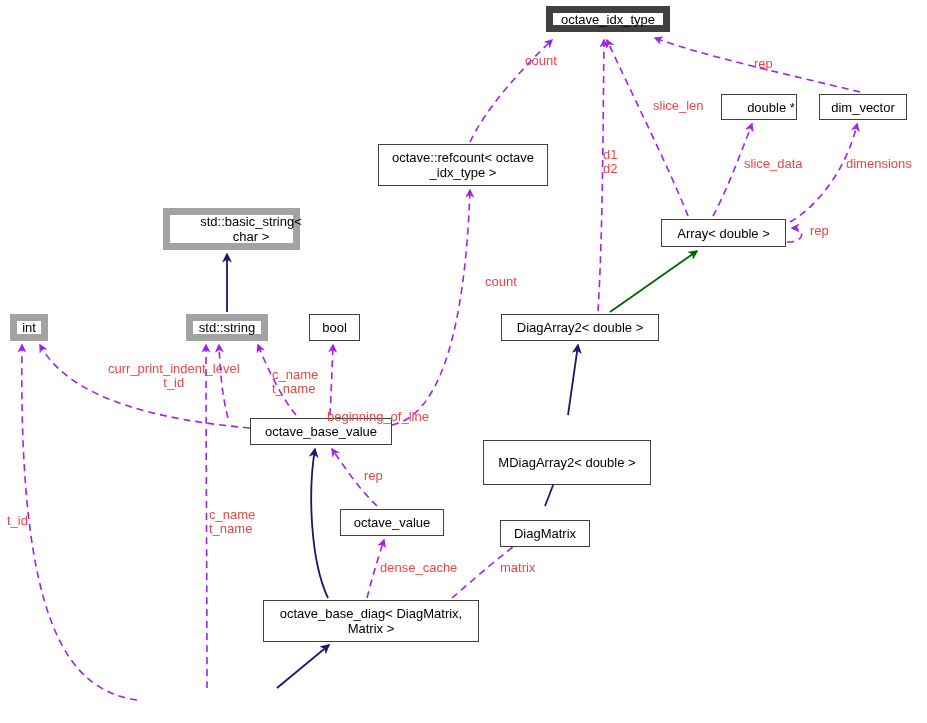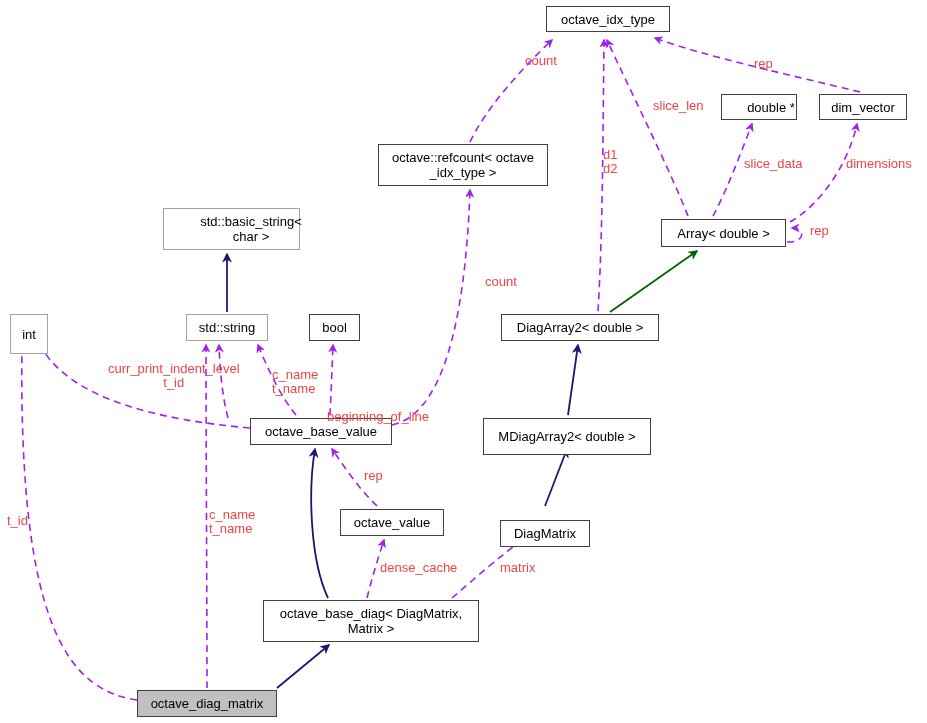--- a/index.html
+++ b/index.html
@@ -32,21 +32,21 @@
     text-align: center;
     background: #ffffff;
     border: 1px solid #404040;
     font-size: 13px;
     line-height: 15px;
     color: #000000;
     white-space: pre;
     letter-spacing: 0px;
   }
   .node.ext {
-    border: 1px solid #a3a3a3;
+    border: 7px solid #a3a3a3;
   }
   .node.highlight {
     background: #c0c0c0;
     border: 1px solid #404040;
   }
   .edge-label {
     position: absolute;
     font-size: 13px;
     line-height: 14px;
     color: #ef4444;
@@ -142,60 +142,57 @@
 
   <div class="node ext" style="left:163px;top:208px;width:137px;height:42px;padding-left:39px;">
     <span>std::basic_string&lt;
 char &gt;</span>
   </div>
 
   <div class="node" style="left:661px;top:219px;width:125px;height:28px;">
     <span>Array&lt; double &gt;</span>
   </div>
 
-  <div class="node ext" style="left:10px;top:314px;width:38px;height:40px;">
+  <div class="node ext" style="left:10px;top:314px;width:38px;height:27px;">
     <span>int</span>
   </div>
 
   <div class="node ext" style="left:186px;top:314px;width:82px;height:27px;">
     <span>std::string</span>
   </div>
 
   <div class="node" style="left:309px;top:314px;width:51px;height:27px;">
     <span>bool</span>
   </div>
 
   <div class="node" style="left:501px;top:314px;width:158px;height:27px;">
     <span>DiagArray2&lt; double &gt;</span>
   </div>
 
   <div class="node" style="left:250px;top:418px;width:142px;height:27px;">
     <span>octave_base_value</span>
   </div>
 
-  <div class="node" style="left:483px;top:418px;width:168px;height:37px;">
+  <div class="node" style="left:483px;top:440px;width:168px;height:45px;">
     <span>MDiagArray2&lt; double &gt;</span>
   </div>
 
   <div class="node" style="left:340px;top:509px;width:104px;height:27px;">
     <span>octave_value</span>
   </div>
 
   <div class="node" style="left:500px;top:520px;width:90px;height:27px;">
     <span>DiagMatrix</span>
   </div>
 
   <div class="node" style="left:263px;top:600px;width:216px;height:42px;">
     <span>octave_base_diag&lt; DiagMatrix,
 Matrix &gt;</span>
   </div>
 
-  <div class="node highlight" style="left:137px;top:690px;width:140px;height:27px;">
-    <span>octave_diag_matrix</span>
-  </div>
 
   <div class="edge-label" style="left:525px;top:54px;">count</div>
 
   <div class="edge-label" style="left:754px;top:57px;">rep</div>
 
   <div class="edge-label" style="left:653px;top:99px;">slice_len</div>
 
   <div class="edge-label" style="left:603px;top:148px;">d1
 d2</div>
 

